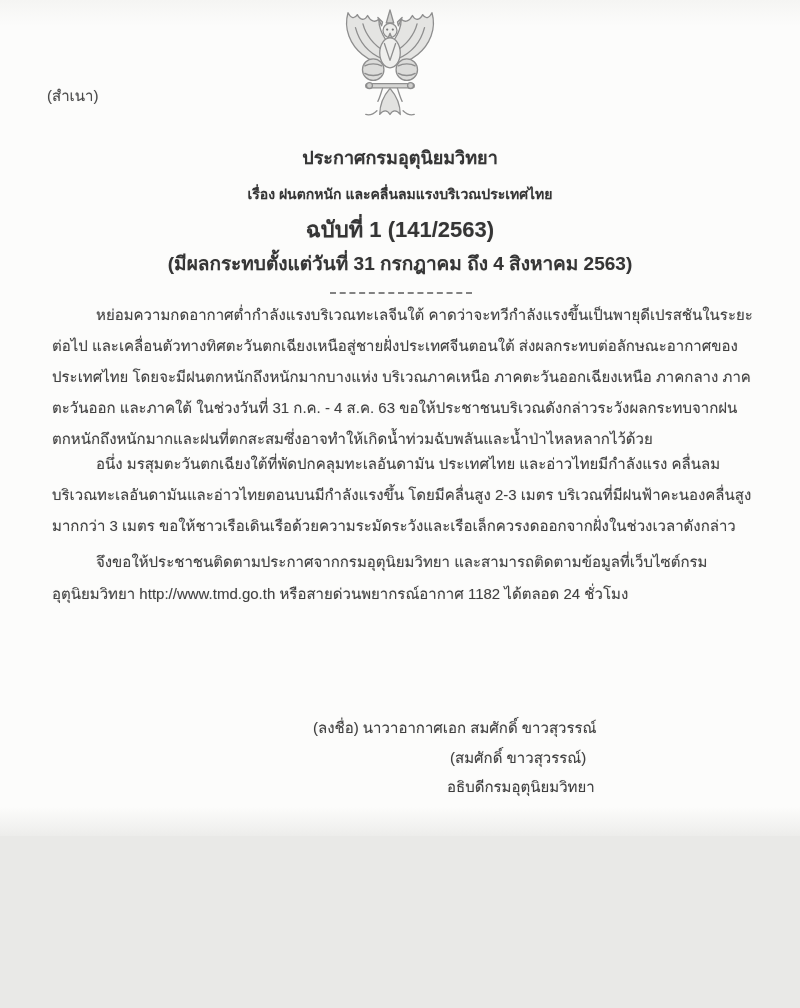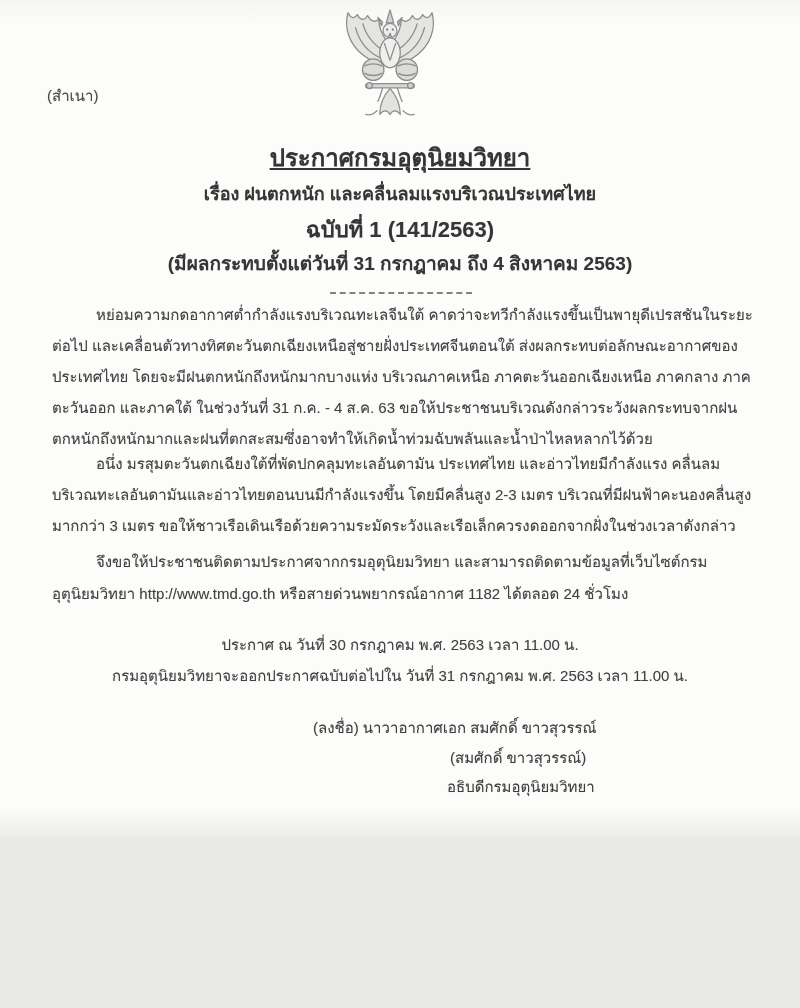--- a/index.html
+++ b/index.html
@@ -13,22 +13,22 @@
     width:800px; height:836px;
     background:linear-gradient(180deg,#f5f5f3 0,#fcfcfb 26px,#fcfcfb 96.5%,#ededeb 100%);
     color:#3e3e3e;
     overflow:hidden;
     text-shadow:0 0 1px rgba(80,80,80,.28);
   }
   .abs { position:absolute; }
   .copy-label { left:47px; top:84px; font-size:15px; color:#4a4a4a; }
   .emblem { left:334px; top:8px; width:112px; height:114px; }
   .title-block { left:0; top:140px; width:800px; text-align:center; color:#353535; font-weight:700; }
-  .title-l1 { font-size:24px;   line-height:36px;text-decoration:underline; }
-  .title-l2 { font-size:18px; line-height:36px; }
+  .title-l1 { font-size:18px;   line-height:36px; }
+  .title-l2 { font-size:14px; line-height:36px; }
   .title-l3 { font-size:22px; line-height:35px; }
   .title-l4 { font-size:19px;   line-height:34px; }
   .divider { left:330px; top:292px; width:142px; border-top:2px dashed #5a5a5a; opacity:.75; }
   .para { left:52px; width:702px; font-size:15px; line-height:31px; text-indent:44px; color:#414141; }
   .para-1 { top:299px; }
   .para-2 { top:448px; }
   .para-3 { top:546px; line-height:32px; }
   .issuance { left:0; top:629px; width:800px; text-align:center; font-size:15px; line-height:31px; color:#414141; }
   .sign-l1 { left:313px; top:716px; font-size:15px; }
   .sign-l2 { left:450px; top:746px; font-size:15px; }
@@ -92,24 +92,20 @@
     <div class="title-l3">ฉบับที่ 1 (141/2563)</div>
     <div class="title-l4">(มีผลกระทบตั้งแต่วันที่ 31 กรกฎาคม ถึง 4 สิงหาคม 2563)</div>
   </div>
 
   <div class="abs divider"></div>
 
   <div class="abs para para-1">หย่อมความกดอากาศต่ำกำลังแรงบริเวณทะเลจีนใต้ คาดว่าจะทวีกำลังแรงขึ้นเป็นพายุดีเปรสชันในระยะต่อไป และเคลื่อนตัวทางทิศตะวันตกเฉียงเหนือสู่ชายฝั่งประเทศจีนตอนใต้ ส่งผลกระทบต่อลักษณะอากาศของประเทศไทย โดยจะมีฝนตกหนักถึงหนักมากบางแห่ง บริเวณภาคเหนือ ภาคตะวันออกเฉียงเหนือ ภาคกลาง ภาคตะวันออก และภาคใต้ ในช่วงวันที่ 31 ก.ค. - 4 ส.ค. 63 ขอให้ประชาชนบริเวณดังกล่าวระวังผลกระทบจากฝนตกหนักถึงหนักมากและฝนที่ตกสะสมซึ่งอาจทำให้เกิดน้ำท่วมฉับพลันและน้ำป่าไหลหลากไว้ด้วย</div>
   <div class="abs para para-2">อนึ่ง มรสุมตะวันตกเฉียงใต้ที่พัดปกคลุมทะเลอันดามัน ประเทศไทย และอ่าวไทยมีกำลังแรง คลื่นลมบริเวณทะเลอันดามันและอ่าวไทยตอนบนมีกำลังแรงขึ้น โดยมีคลื่นสูง 2-3 เมตร บริเวณที่มีฝนฟ้าคะนองคลื่นสูงมากกว่า 3 เมตร ขอให้ชาวเรือเดินเรือด้วยความระมัดระวังและเรือเล็กควรงดออกจากฝั่งในช่วงเวลาดังกล่าว</div>
   <div class="abs para para-3">จึงขอให้ประชาชนติดตามประกาศจากกรมอุตุนิยมวิทยา และสามารถติดตามข้อมูลที่เว็บไซต์กรม อุตุนิยมวิทยา http://www.tmd.go.th หรือสายด่วนพยากรณ์อากาศ 1182 ได้ตลอด 24 ชั่วโมง</div>
 
-  <div class="abs issuance">
-    <div>ประกาศ  ณ วันที่ 30 กรกฎาคม พ.ศ. 2563 เวลา 11.00 น.</div>
-    <div>กรมอุตุนิยมวิทยาจะออกประกาศฉบับต่อไปใน วันที่ 31 กรกฎาคม พ.ศ. 2563  เวลา 11.00 น.</div>
-  </div>
 
   <div class="abs sign-l1">(ลงชื่อ) นาวาอากาศเอก  สมศักดิ์  ขาวสุวรรณ์</div>
   <div class="abs sign-l2">(สมศักดิ์ ขาวสุวรรณ์)</div>
   <div class="abs sign-l3">อธิบดีกรมอุตุนิยมวิทยา</div>
 
   <div class="abs cert-label">สำเนาถูกต้อง</div>
 
   <svg class="abs cert-sig" viewBox="0 0 112 76" xmlns="http://www.w3.org/2000/svg">
     <g stroke="#3b3baf" stroke-width="3" fill="none" stroke-linecap="round" stroke-linejoin="round">
       <path d="M78 4 C86 16 80 30 68 40 C60 46 52 50 50 46"></path>

